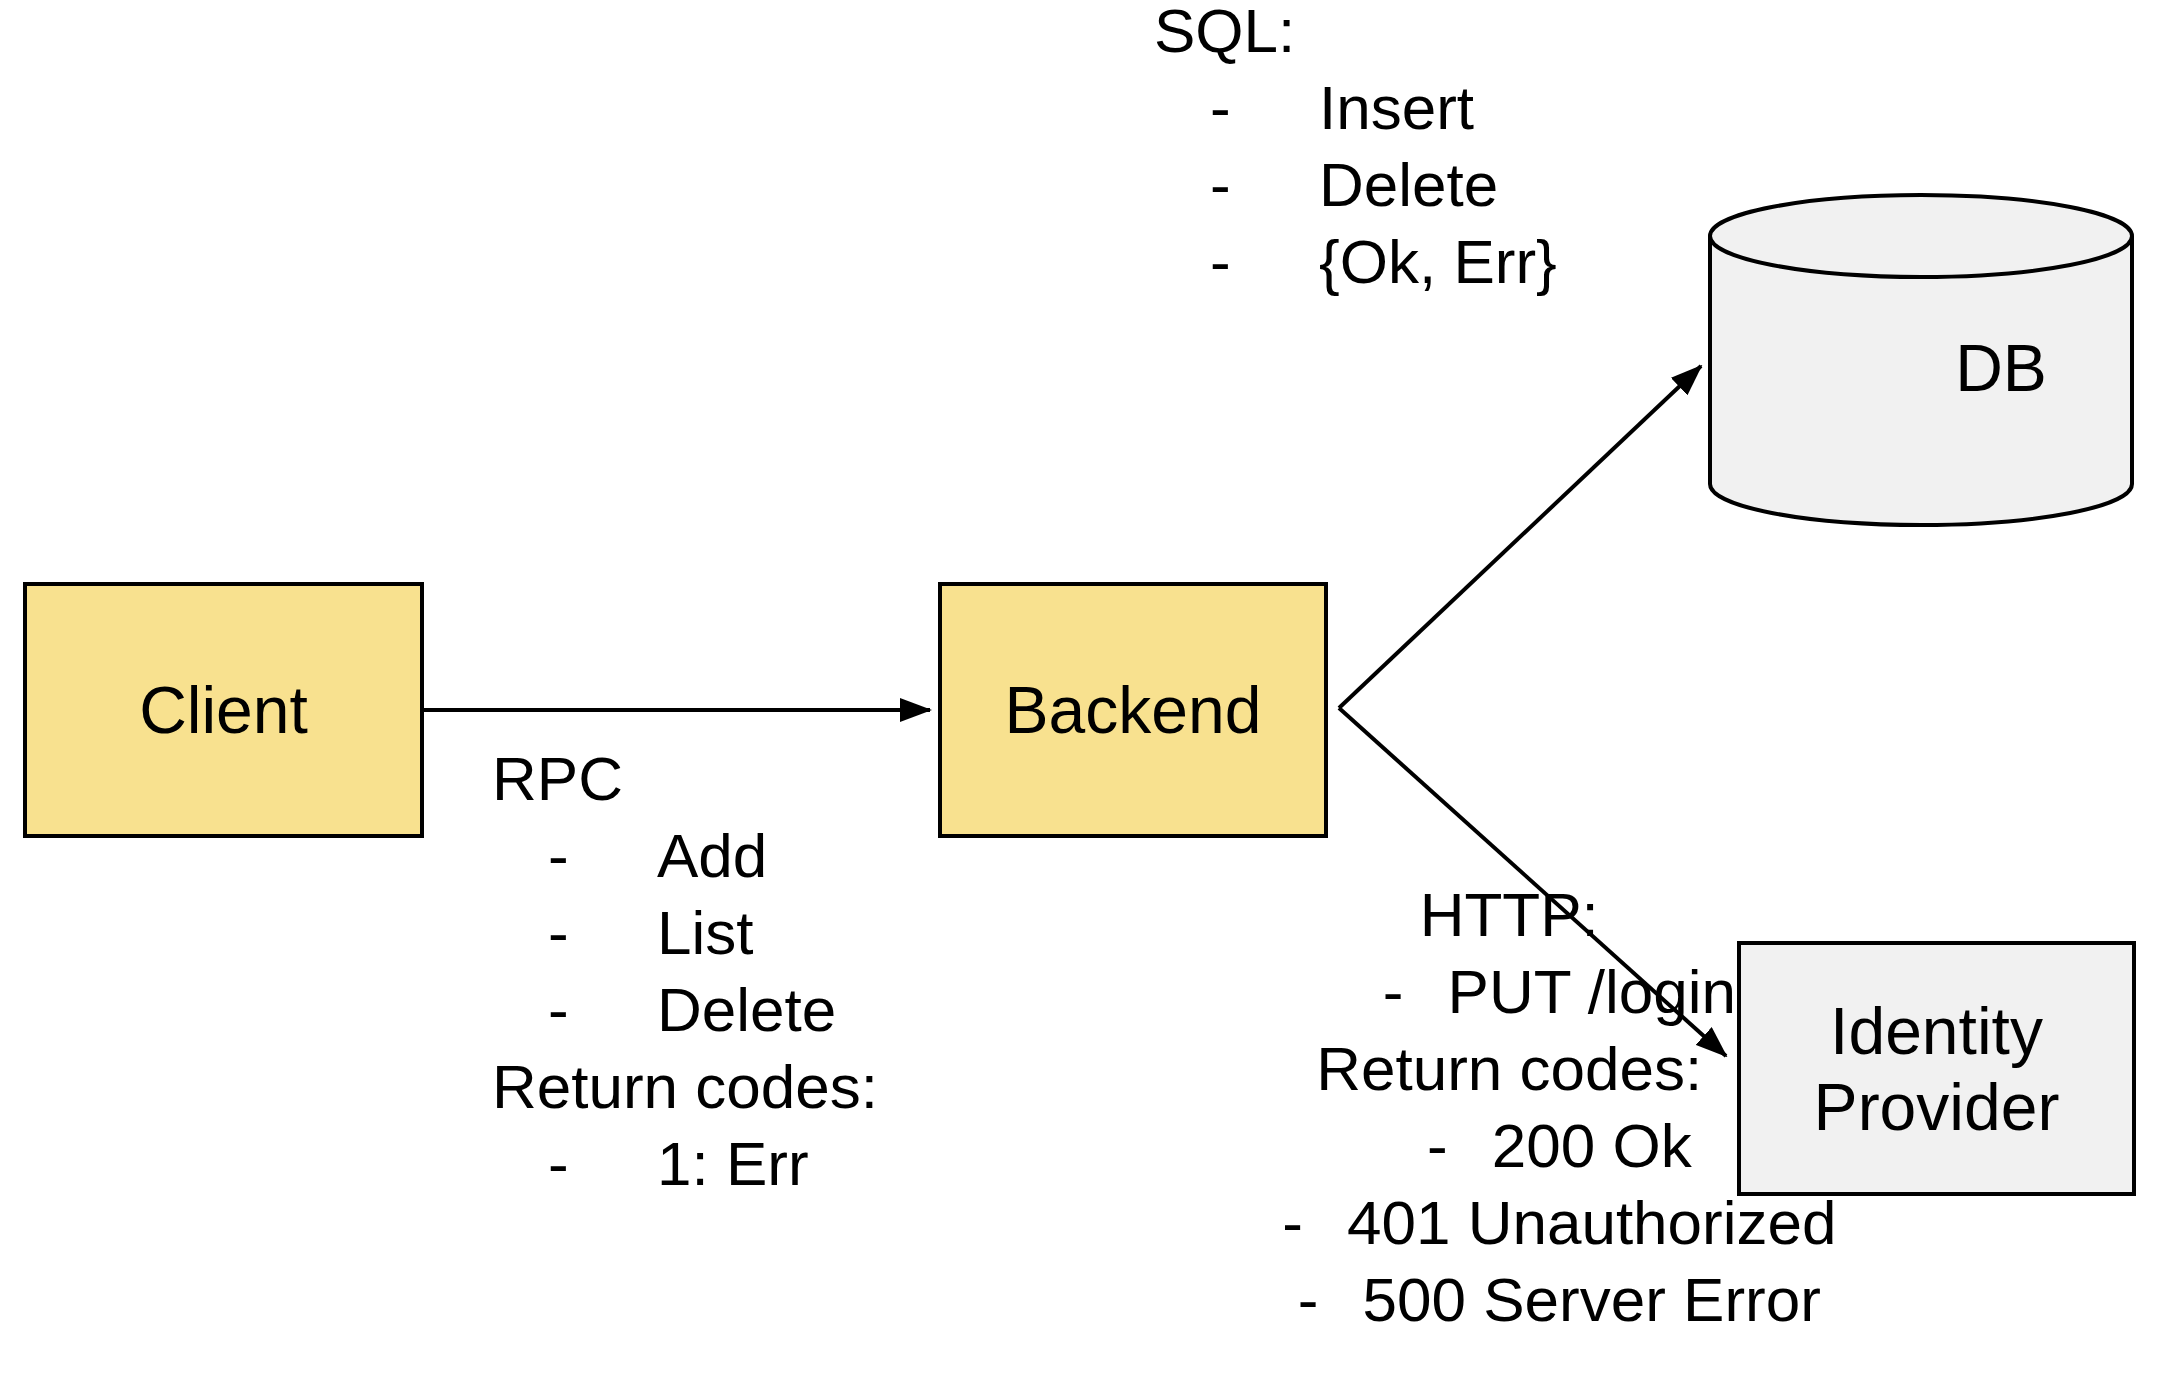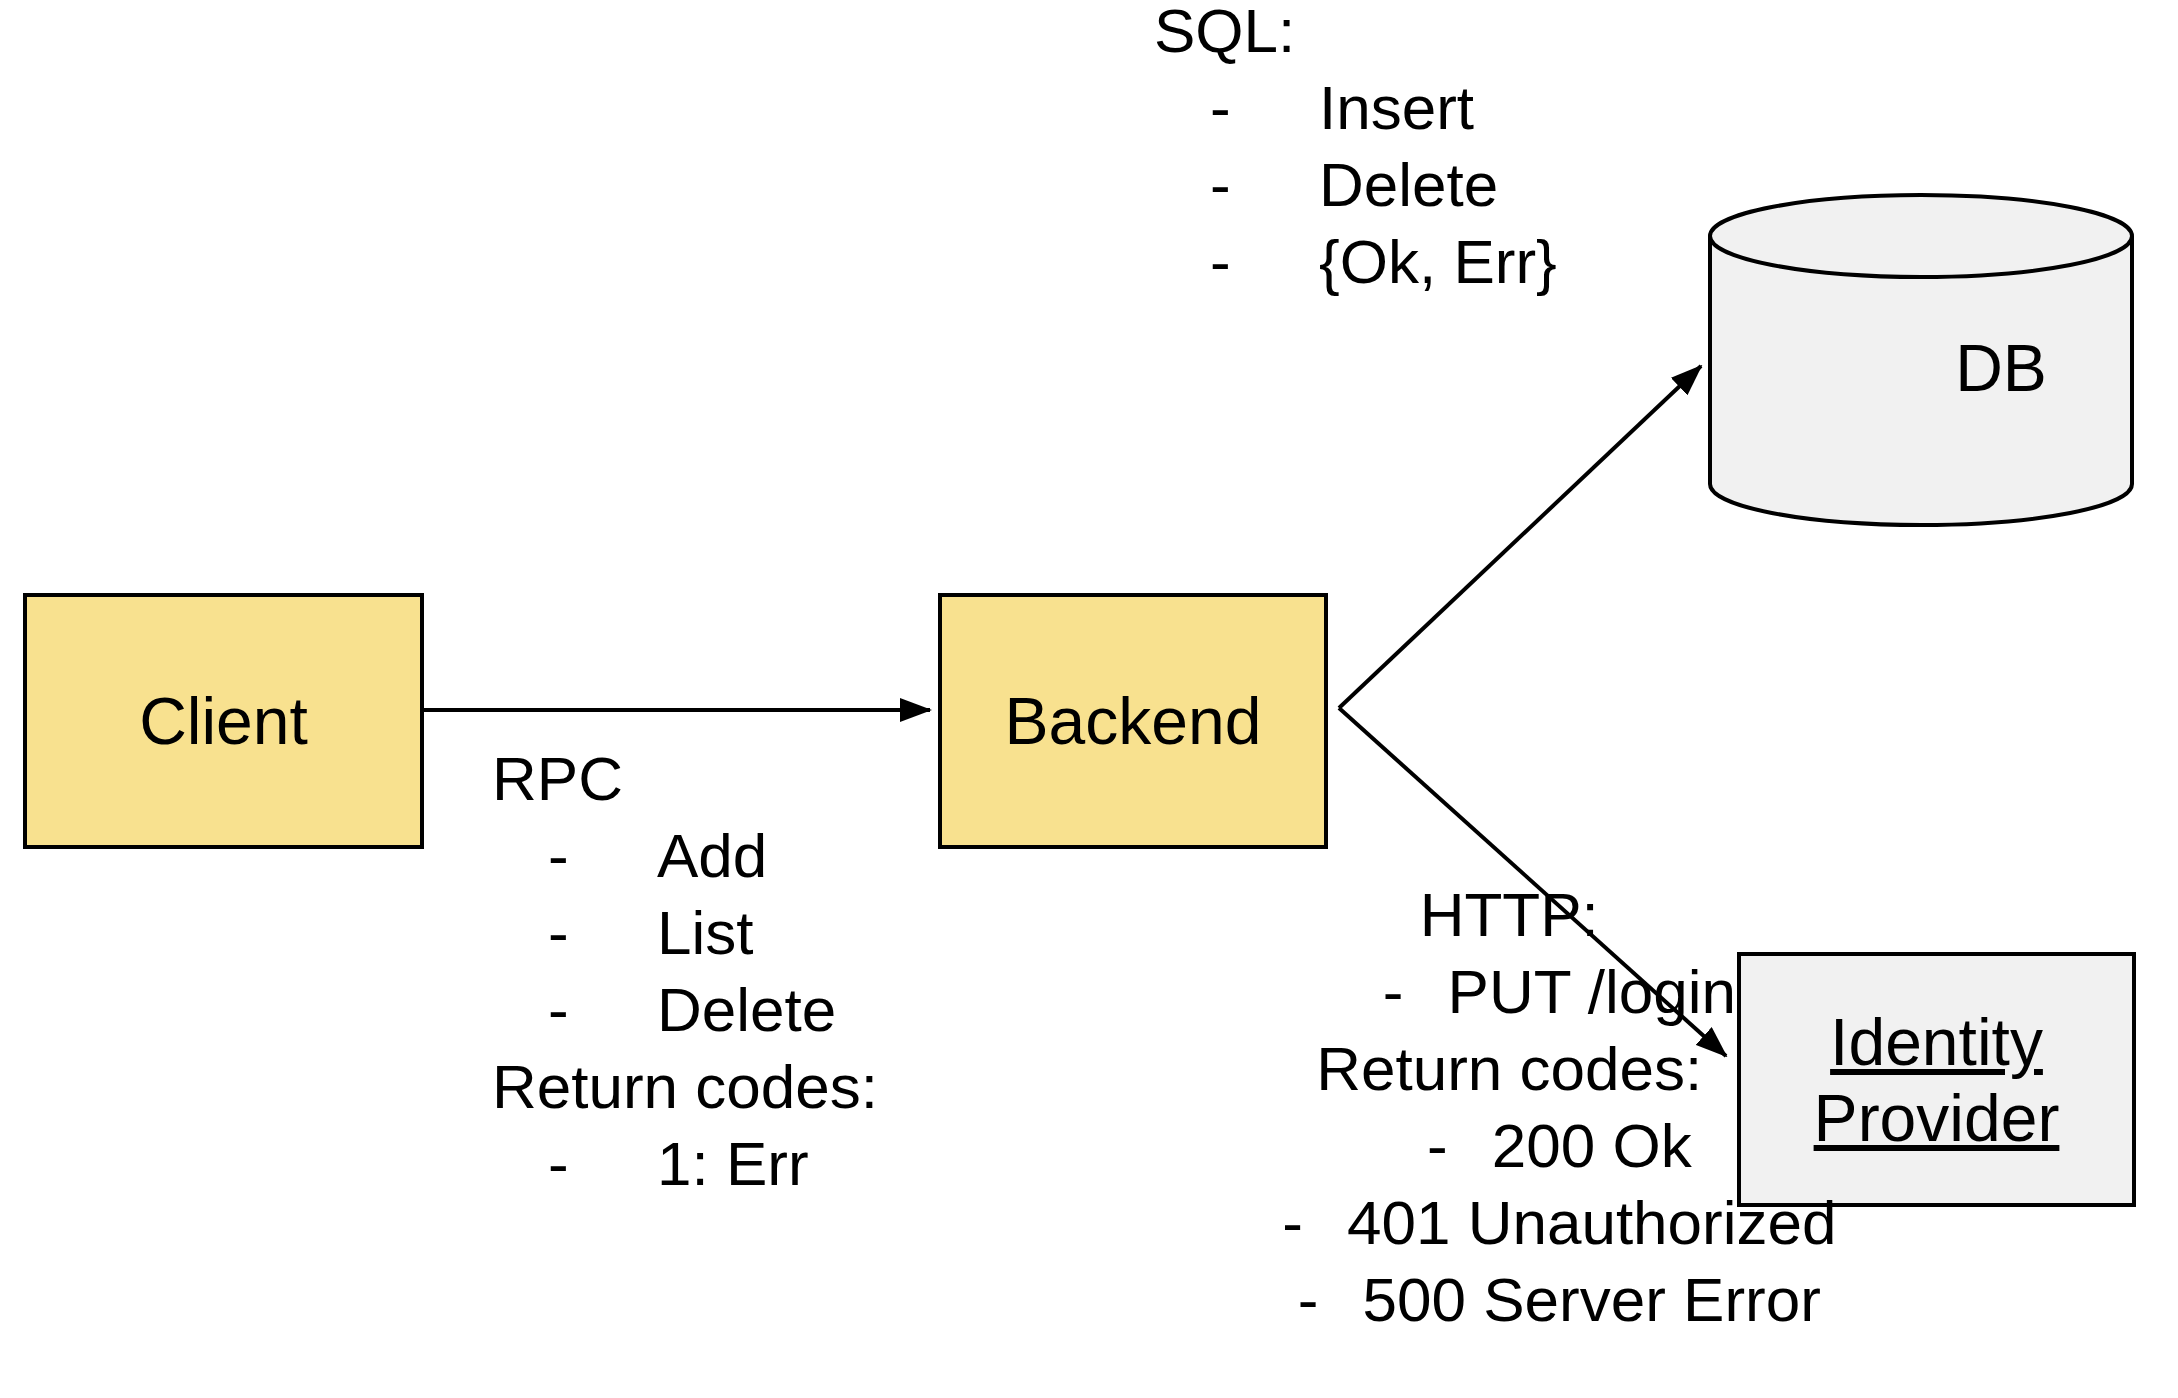--- a/index.html
+++ b/index.html
@@ -9,25 +9,25 @@
     background:#ffffff;
     font-family:"Liberation Sans","DejaVu Sans",sans-serif;
     color:#000;
     overflow:hidden;
   }
   .layer{position:absolute;left:0;top:0;width:2178px;height:1398px;}
   .node{
     position:absolute;
     display:flex;align-items:center;justify-content:center;
     border:4px solid #000;box-sizing:border-box;
-    font-size:66px;line-height:76px;text-align:center;margin-top:11px;
+    font-size:66px;line-height:76px;text-align:center;
   }
   .node-client{left:23px;top:582px;width:401px;height:256px;}
   .node-backend{left:938px;top:582px;width:390px;height:256px;}
-  .node-idp{left:1737px;top:941px;width:399px;height:255px;padding:0 30px;text-decoration:underline;}
+  .node-idp{left:1737px;top:941px;width:399px;height:255px;padding:0 30px;}
   .db-label{
     position:absolute;left:1790px;top:330px;width:422px;
     text-align:center;font-size:66px;line-height:77px;
   }
   .ann{position:absolute;font-size:62px;line-height:77px;white-space:nowrap;}
   .ann-sql{left:1154px;top:-8px;}
   .ann-rpc{left:492px;top:740px;}
   .ann-http{left:1182px;top:876px;text-align:center;}
   .dash{display:inline-block;margin-left:56px;width:109px;}
 </style>

